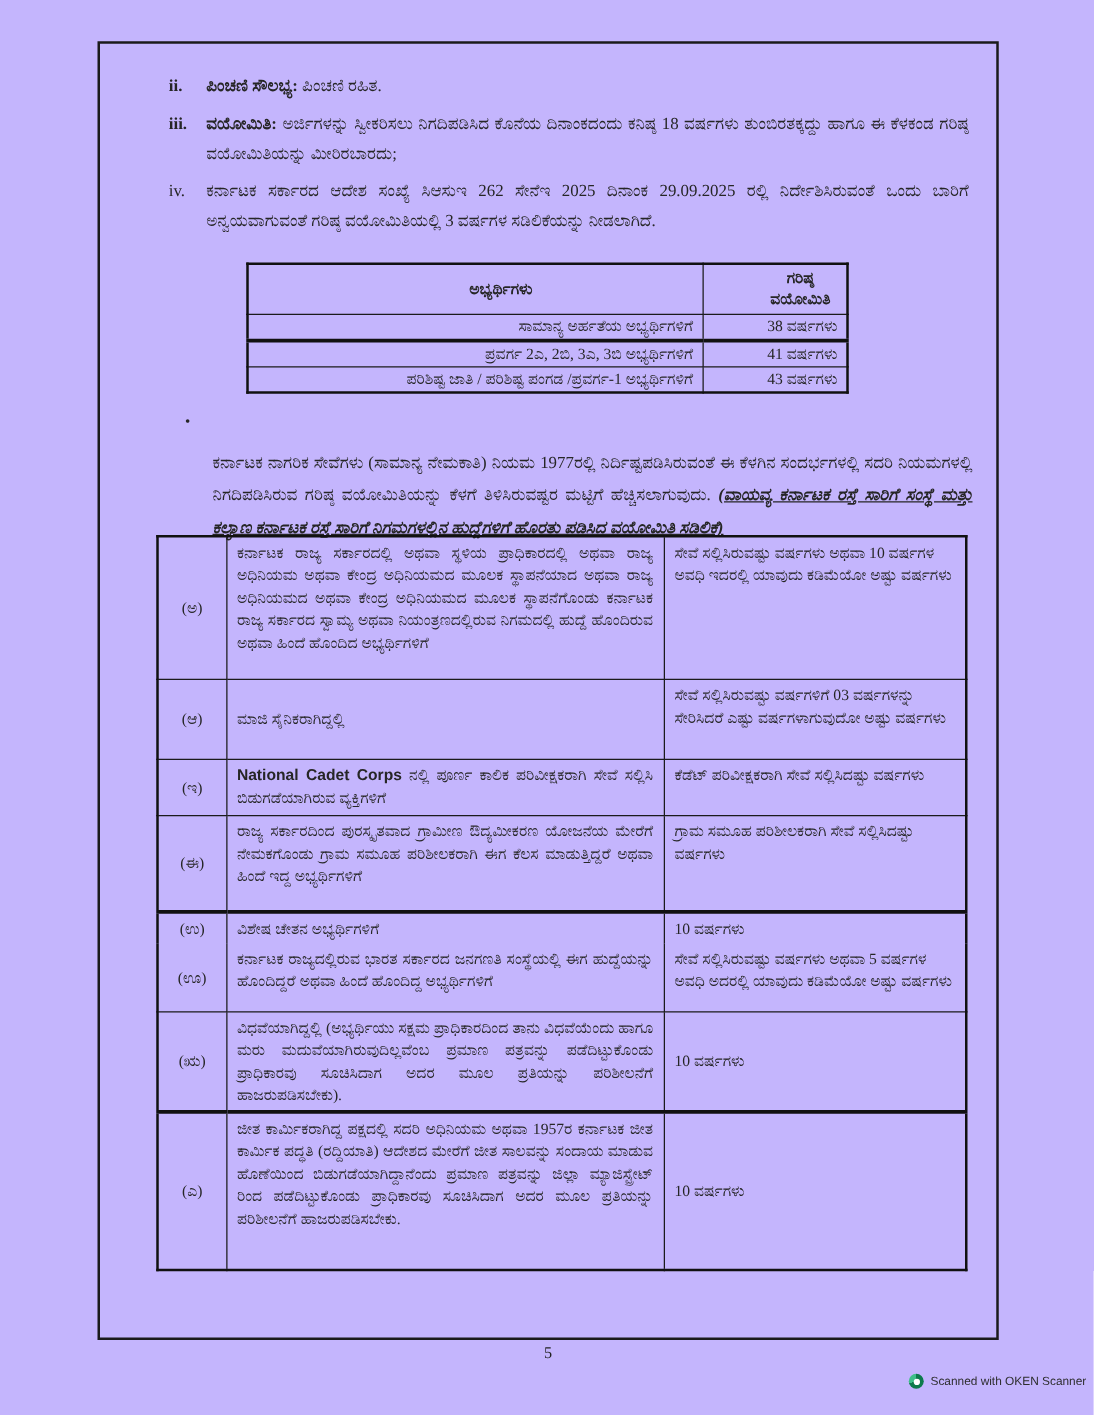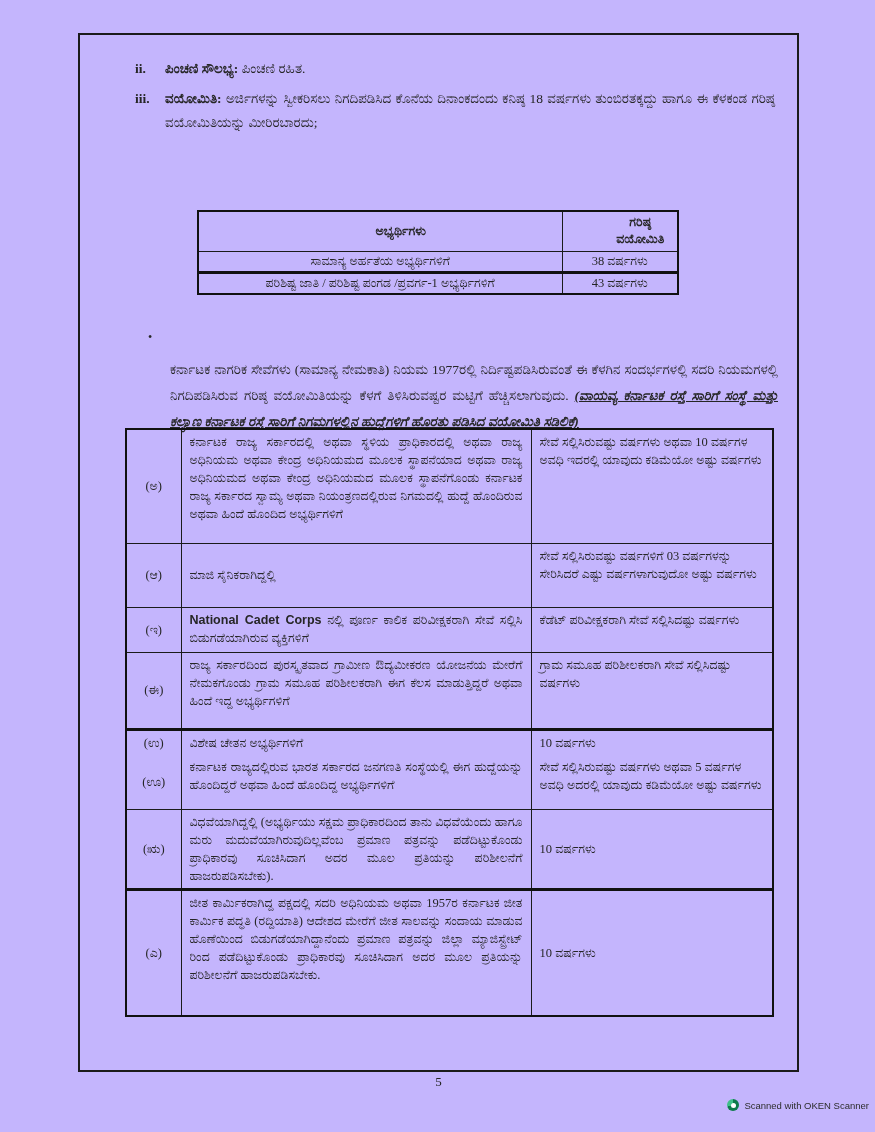--- a/index.html
+++ b/index.html
@@ -27,21 +27,21 @@
   .lead { font-weight:bold; }
 
   
   .age-table {
     position:absolute; left:117px; top:175px; width:480px;
     border-collapse:collapse; font-size:12.5px; line-height:17px;
     table-layout:fixed;
   }
   .age-table th, .age-table td { border:1.5px solid #1b1b1b; padding:1px 7px; }
   .age-table th { font-weight:bold; text-align:center; height:40px;padding-left:48px; }
-  .age-table td { height:20px; text-align:center; }
+  .age-table td { height:20px; text-align:right; }
   .age-table tr.heavy-bottom th, .age-table tr.heavy-bottom td { border-bottom:3px solid #111; }
   .age-table col.c1 { width:364px; } .age-table col.c2 { width:116px; }
   .age-table { border:2px solid #111; }
 
   
   .bullet-para { position:absolute; left:68px; top:288px; width:630px; display:flex; font-size:13.5px; line-height:26px; }
   .bullet-dot { flex:0 0 22px; font-size:12px; padding-top:1px; }
   .bullet-text { flex:1; text-align:justify;margin-top:34px; }
   .note { font-weight:bold; font-style:italic; text-decoration:underline; }
 
@@ -88,35 +88,43 @@
 
     <div class="list">
       <div class="list-row">
         <span class="list-marker">ii.</span>
         <span class="list-body"><span class="lead">ಪಿಂಚಣಿ ಸೌಲಭ್ಯ:</span> <span>ಪಿಂಚಣಿ ರಹಿತ.</span></span>
       </div>
       <div class="list-row">
         <span class="list-marker">iii.</span>
         <span class="list-body"><span class="lead">ವಯೋಮಿತಿ:</span> <span>ಅರ್ಜಿಗಳನ್ನು ಸ್ವೀಕರಿಸಲು ನಿಗದಿಪಡಿಸಿದ ಕೊನೆಯ ದಿನಾಂಕದಂದು ಕನಿಷ್ಠ 18 ವರ್ಷಗಳು ತುಂಬಿರತಕ್ಕದ್ದು ಹಾಗೂ ಈ ಕೆಳಕಂಡ ಗರಿಷ್ಠ ವಯೋಮಿತಿಯನ್ನು ಮೀರಿರಬಾರದು;</span></span>
       </div>
+      <div class="list-row">
+        <span class="list-marker plain">iv.</span>
+        <span class="list-body"><span>ಕರ್ನಾಟಕ ಸರ್ಕಾರದ ಆದೇಶ ಸಂಖ್ಯೆ ಸಿಆಸುಇ 262 ಸೇನೆಇ 2025 ದಿನಾಂಕ 29.09.2025 ರಲ್ಲಿ ನಿರ್ದೇಶಿಸಿರುವಂತೆ ಒಂದು ಬಾರಿಗೆ ಅನ್ವಯವಾಗುವಂತೆ ಗರಿಷ್ಠ ವಯೋಮಿತಿಯಲ್ಲಿ 3 ವರ್ಷಗಳ ಸಡಿಲಿಕೆಯನ್ನು ನೀಡಲಾಗಿದೆ.</span></span>
+      </div>
     </div>
 
     <table class="age-table">
       <colgroup>
           <col class="c1">
           <col class="c2">
         </colgroup>
       <tbody>
           <tr>
         <th>ಅಭ್ಯರ್ಥಿಗಳು</th>
         <th>ಗರಿಷ್ಠ ವಯೋಮಿತಿ</th>
       </tr>
       <tr class="heavy-bottom">
         <td>ಸಾಮಾನ್ಯ ಅರ್ಹತೆಯ ಅಭ್ಯರ್ಥಿಗಳಿಗೆ</td>
         <td>38 ವರ್ಷಗಳು</td>
+      </tr>
+      <tr>
+        <td>ಪ್ರವರ್ಗ 2ಎ, 2ಬಿ, 3ಎ, 3ಬಿ ಅಭ್ಯರ್ಥಿಗಳಿಗೆ</td>
+        <td>41 ವರ್ಷಗಳು</td>
       </tr>
       <tr>
         <td>ಪರಿಶಿಷ್ಟ ಜಾತಿ / ಪರಿಶಿಷ್ಟ ಪಂಗಡ /ಪ್ರವರ್ಗ-1 ಅಭ್ಯರ್ಥಿಗಳಿಗೆ</td>
         <td>43 ವರ್ಷಗಳು</td>
       </tr>
     </tbody>
       </table>
 
     <div class="bullet-para">
       <span class="bullet-dot">•</span>

